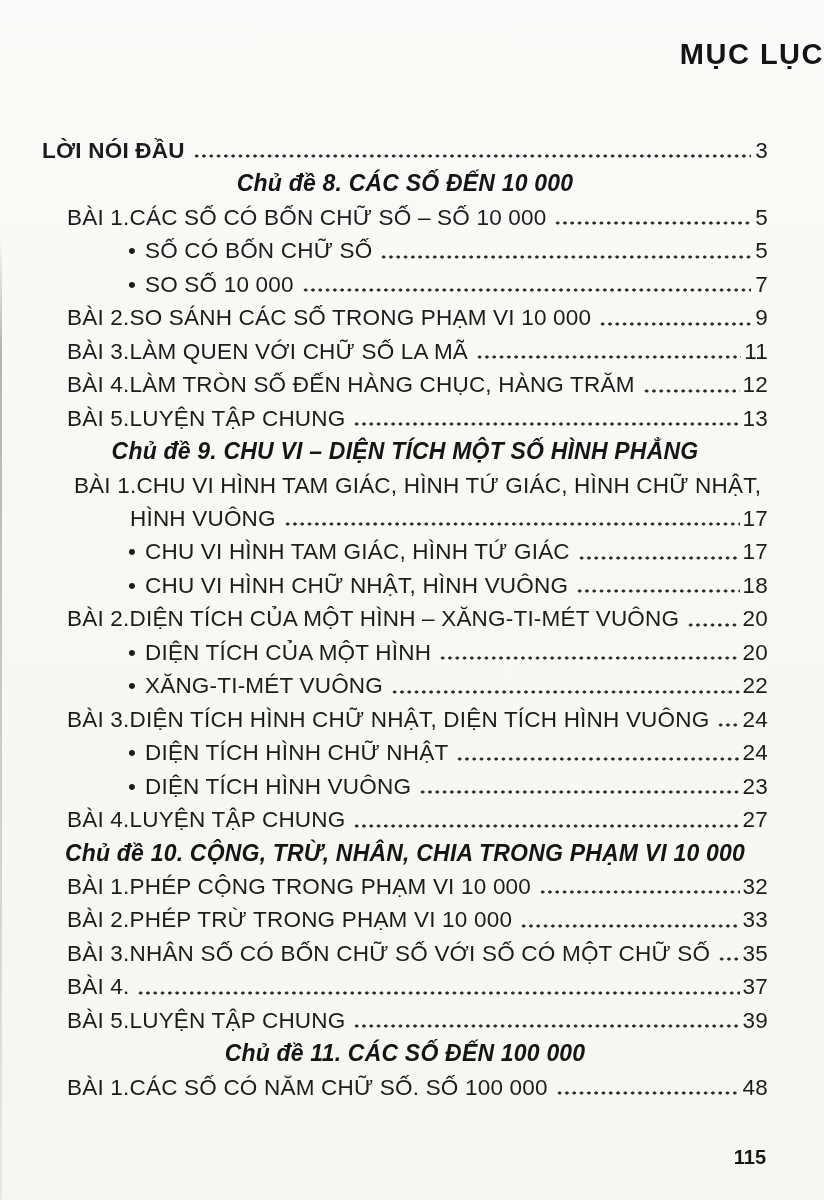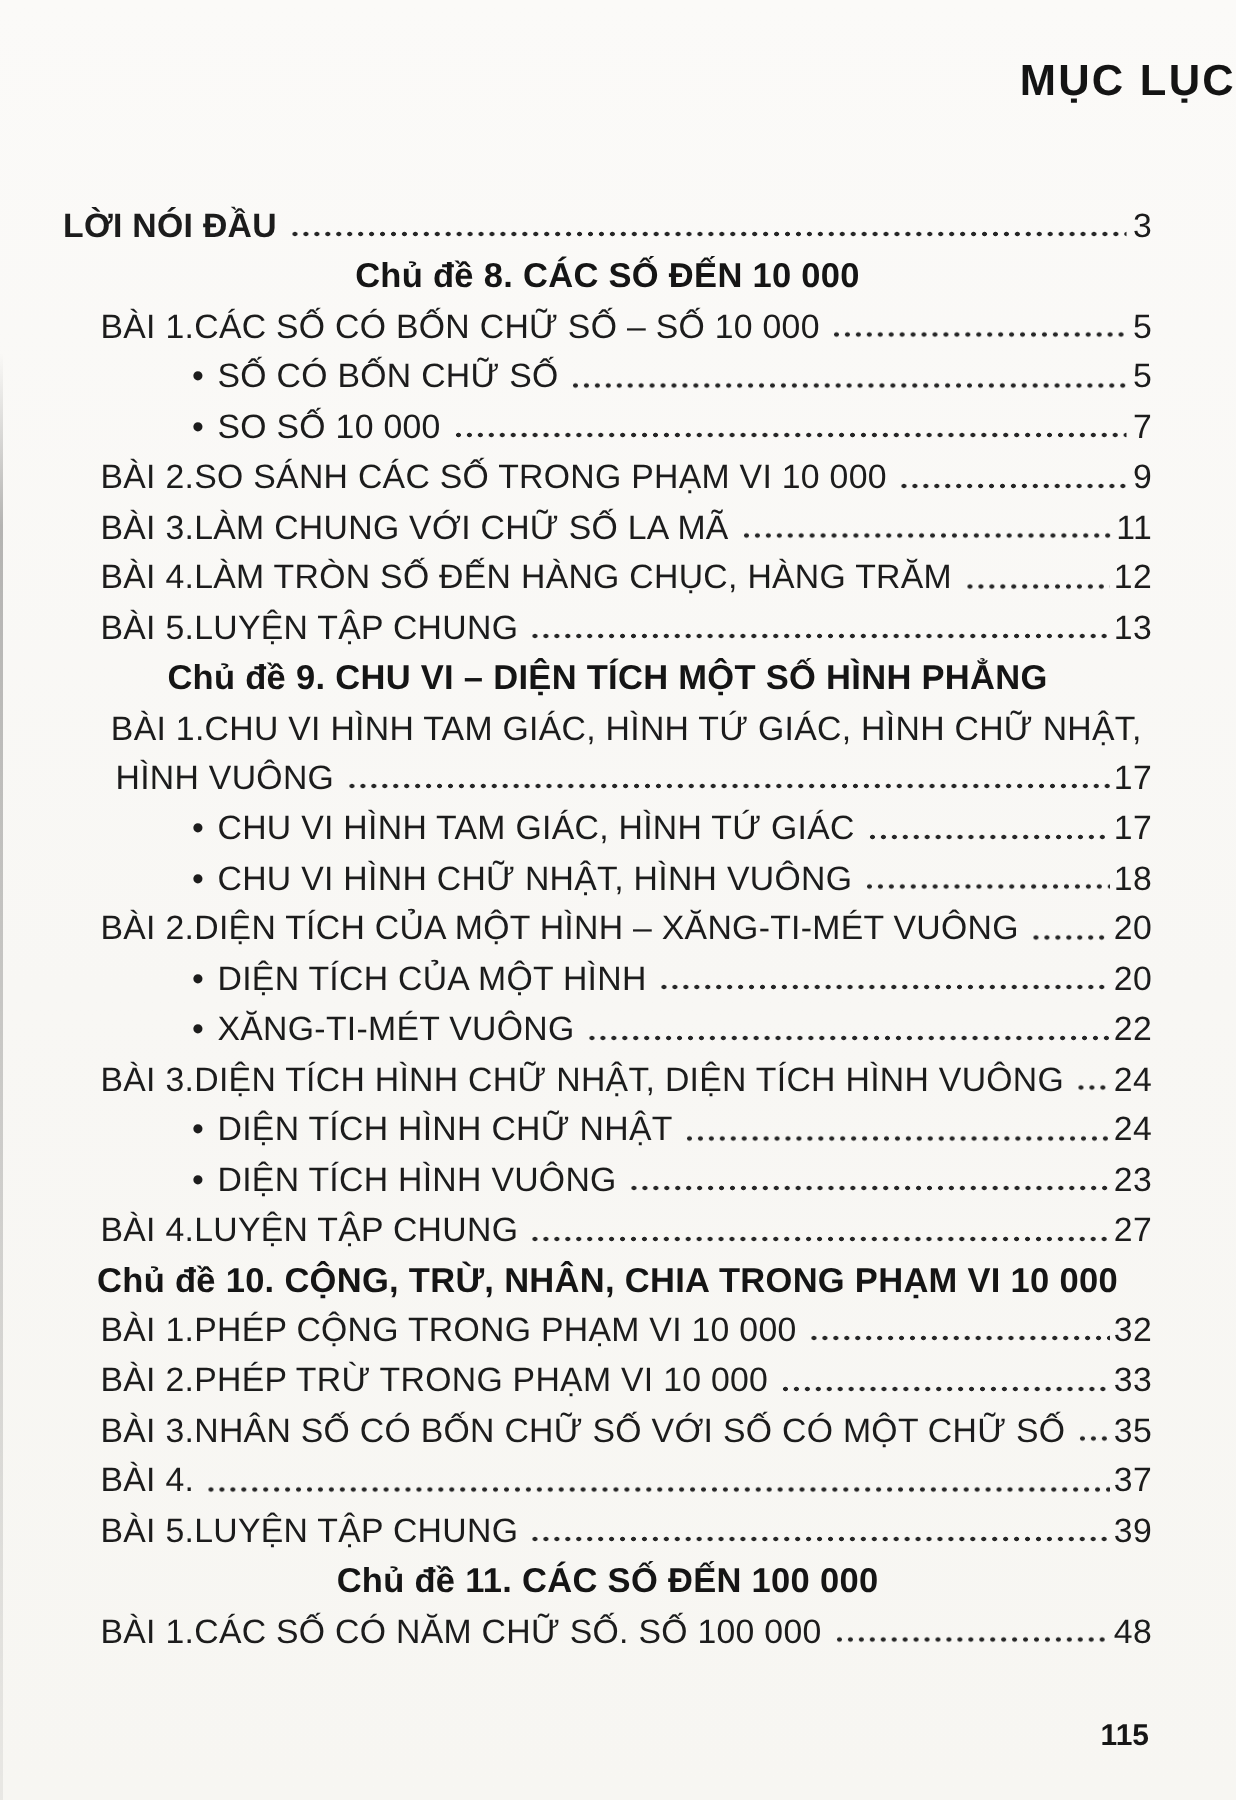--- a/index.html
+++ b/index.html
@@ -25,26 +25,26 @@
     color:#141414;
   }
   .toc{position:absolute;left:42px;right:56px;top:134px;}
   .row{
     display:flex;align-items:baseline;
     line-height:33.45px;font-size:22.5px;letter-spacing:0.2px;
     white-space:nowrap;
     justify-content:center;
   }
   .row.top .t-label{font-weight:700;}
-  .row.chapter{font-weight:700;color:#151515;font-size:23px;}
+  .row.chapter{font-weight:700;color:#151515;font-size:23px;font-style:italic;}
   .row.lesson{margin-left:25px;}
   .prefix{font-weight:400;flex:0 0 61px;}
   .row.bullet{margin-left:86px;}
   .bullet-glyph{flex:0 0 17px;}
-  .row.cont{margin-left:35px;}
+  .row.cont{margin-left:88px;}
   .l-label,.b-label,.t-label,.c-label{flex:0 0 auto;}
   .dots{
     flex:1 1 auto;align-self:flex-end;height:4px;
     margin:0 3px 9px 8px;
     background-image:radial-gradient(circle,#262626 1.4px,rgba(0,0,0,0) 1.75px);
     background-size:7.3px 4px;background-repeat:repeat-x;background-position:0 50%;
   }
   .pnum{flex:0 0 auto;min-width:14px;text-align:right;font-weight:400;}
   .footer-page{
     position:absolute;top:1146px;right:58px;
@@ -84,21 +84,21 @@
         <span class="pnum">7</span>
       </div>
       <div class="row lesson">
         <span class="prefix">BÀI 2.</span>
         <span class="l-label">SO SÁNH CÁC SỐ TRONG PHẠM VI 10 000</span>
         <span class="dots"></span>
         <span class="pnum">9</span>
       </div>
       <div class="row lesson">
         <span class="prefix">BÀI 3.</span>
-        <span class="l-label">LÀM CHUNG VỚI CHỮ SỐ LA MÃ</span>
+        <span class="l-label">LÀM QUEN VỚI CHỮ SỐ LA MÃ</span>
         <span class="dots"></span>
         <span class="pnum">11</span>
       </div>
       <div class="row lesson">
         <span class="prefix">BÀI 4.</span>
         <span class="l-label">LÀM TRÒN SỐ ĐẾN HÀNG CHỤC, HÀNG TRĂM</span>
         <span class="dots"></span>
         <span class="pnum">12</span>
       </div>
       <div class="row lesson">

